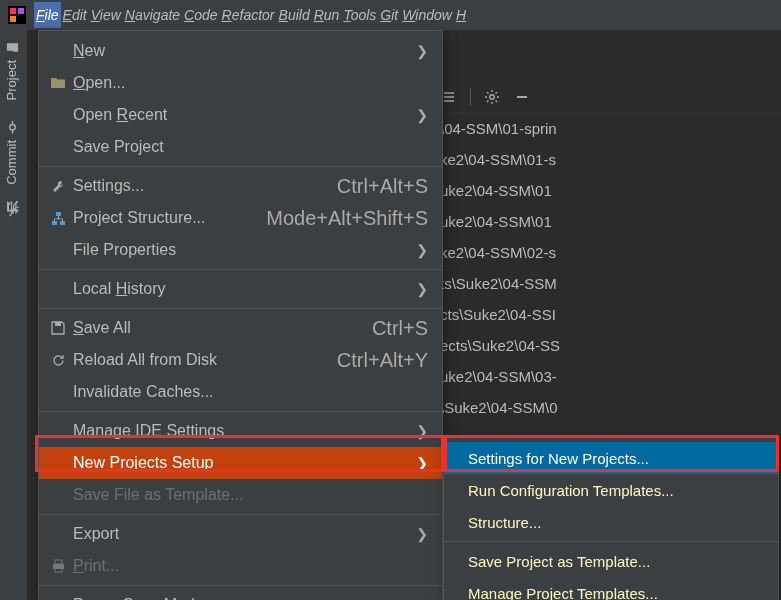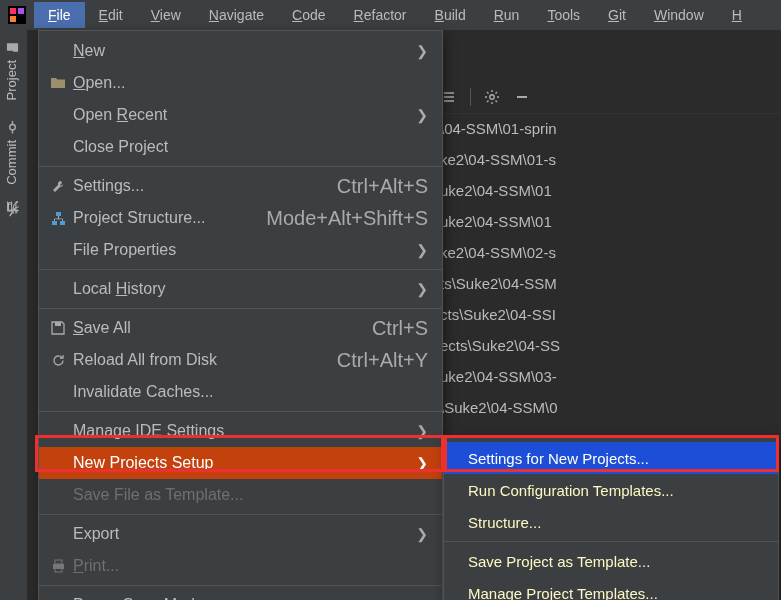--- a/index.html
+++ b/index.html
@@ -1,20 +1,20 @@
 <!DOCTYPE html>
 <html><head>
   <meta charset="utf-8">
   <style>
     * { margin: 0; padding: 0; box-sizing: border-box; font-family: "Segoe UI", Arial, sans-serif; }
     body { width: 781px; height: 600px; background: #2b2b2b; color: #bbbbbb; overflow: hidden; font-size: 14px; }
 
     .menubar { height: 30px; background: #3c3f41; display: flex; align-items: center; padding-left: 4px; }
     .logo { width: 26px; height: 22px; display: inline-flex; align-items: center; justify-content: center; margin-right: 4px; }
-    .menu-item { padding: 5px 14px; color: #bbbbbb; cursor: default; font-size: 14px; }
+    .menu-item { padding: 5px 2px; color: #bbbbbb; cursor: default; font-size: 14px; font-style: italic; }
     .menu-item .u { text-decoration: underline; }
     .menu-item.active { background: #4b6eaf; color: #fff; }
 
     .left-rail { position: absolute; left: 0; top: 30px; width: 28px; height: 570px; background: #3c3f41; border-right: 1px solid #2b2b2b; }
     .rail-item { writing-mode: vertical-rl; transform: rotate(180deg); padding: 10px 4px; font-size: 13px; color: #bbbbbb; display: flex; align-items: center; gap: 6px; }
     .rail-icon { width: 14px; height: 14px; display: inline-block; }
 
     .indicator { position: absolute; left: 4px; top: 58px; font-size: 13px; color: #bbbbbb; }
 
     .dropdown { position: absolute; left: 38px; top: 30px; width: 405px; background: #3c3f41; border: 1px solid #515457; box-shadow: 2px 4px 12px rgba(0,0,0,0.4); z-index: 10; padding: 4px 0; }
@@ -28,21 +28,21 @@
     .d-chev { width: 16px; text-align: right; font-size: 14px; color: #aaa; }
     .d-row.sel .d-chev { color: #fff; }
     .sep { height: 1px; background: #515457; margin: 3px 0; }
 
     .highlight-box { position: absolute; border: 3px solid #ec2f2f; z-index: 30; pointer-events: none; }
     .hb1 { left: 35px; top: 435px; width: 409px; height: 37px; }
     .hb2 { left: 444px; top: 435px; width: 335px; height: 37px; }
 
     .submenu { position: absolute; left: 443px; top: 437px; width: 336px; background: #3c3f41; border: 1px solid #515457; box-shadow: 2px 4px 12px rgba(0,0,0,0.4); z-index: 10; padding: 4px 0; }
     .s-row { height: 32px; display: flex; align-items: center; padding: 0 24px; color: #fef9c3; font-size: 15px; }
-    .s-row.sel { background: #1d4ed8; color: #fff; }
+    .s-row.sel { background: #0369a1; color: #fff; }
 
     .bg-panel { position: absolute; left: 434px; top: 80px; width: 347px; background: #2b2b2b; z-index: 1; }
     .toolbar { height: 34px; display: flex; align-items: center; gap: 12px; padding: 0 6px; border-bottom: 1px solid #333; }
     .tb-icon { width: 18px; height: 18px; display: inline-flex; align-items: center; justify-content: center; color: #aaa; }
     .tb-divider { width: 1px; height: 18px; background: #555; }
     .crumb-list { padding-top: 6px; }
     .crumb { height: 31px; padding-left: 6px; color: #bbbbbb; font-size: 15px; white-space: nowrap; overflow: hidden; }
   </style>
 </head>
 <body>
@@ -131,21 +131,21 @@
       </span>
       <span class="d-label"><span class="u">O</span>pen...</span>
     </div>
     <div class="d-row">
       <span class="d-ico"></span>
       <span class="d-label">Open <span class="u">R</span>ecent</span>
       <span class="d-chev">❯</span>
     </div>
     <div class="d-row">
       <span class="d-ico"></span>
-      <span class="d-label">Close Project</span>
+      <span class="d-label">Save Project</span>
     </div>
     <div class="sep"></div>
     <div class="d-row">
       <span class="d-ico">
         <svg width="15" height="15" viewBox="0 0 15 15">
           <path d="M10 2a3 3 0 00-3 4L2 11l2 2 5-5a3 3 0 003-3l-2 2-1-1 2-2z" fill="#aaa"></path>
         </svg>
       </span>
       <span class="d-label">Settings...</span>
       <span class="d-short">Ctrl+Alt+S</span>

